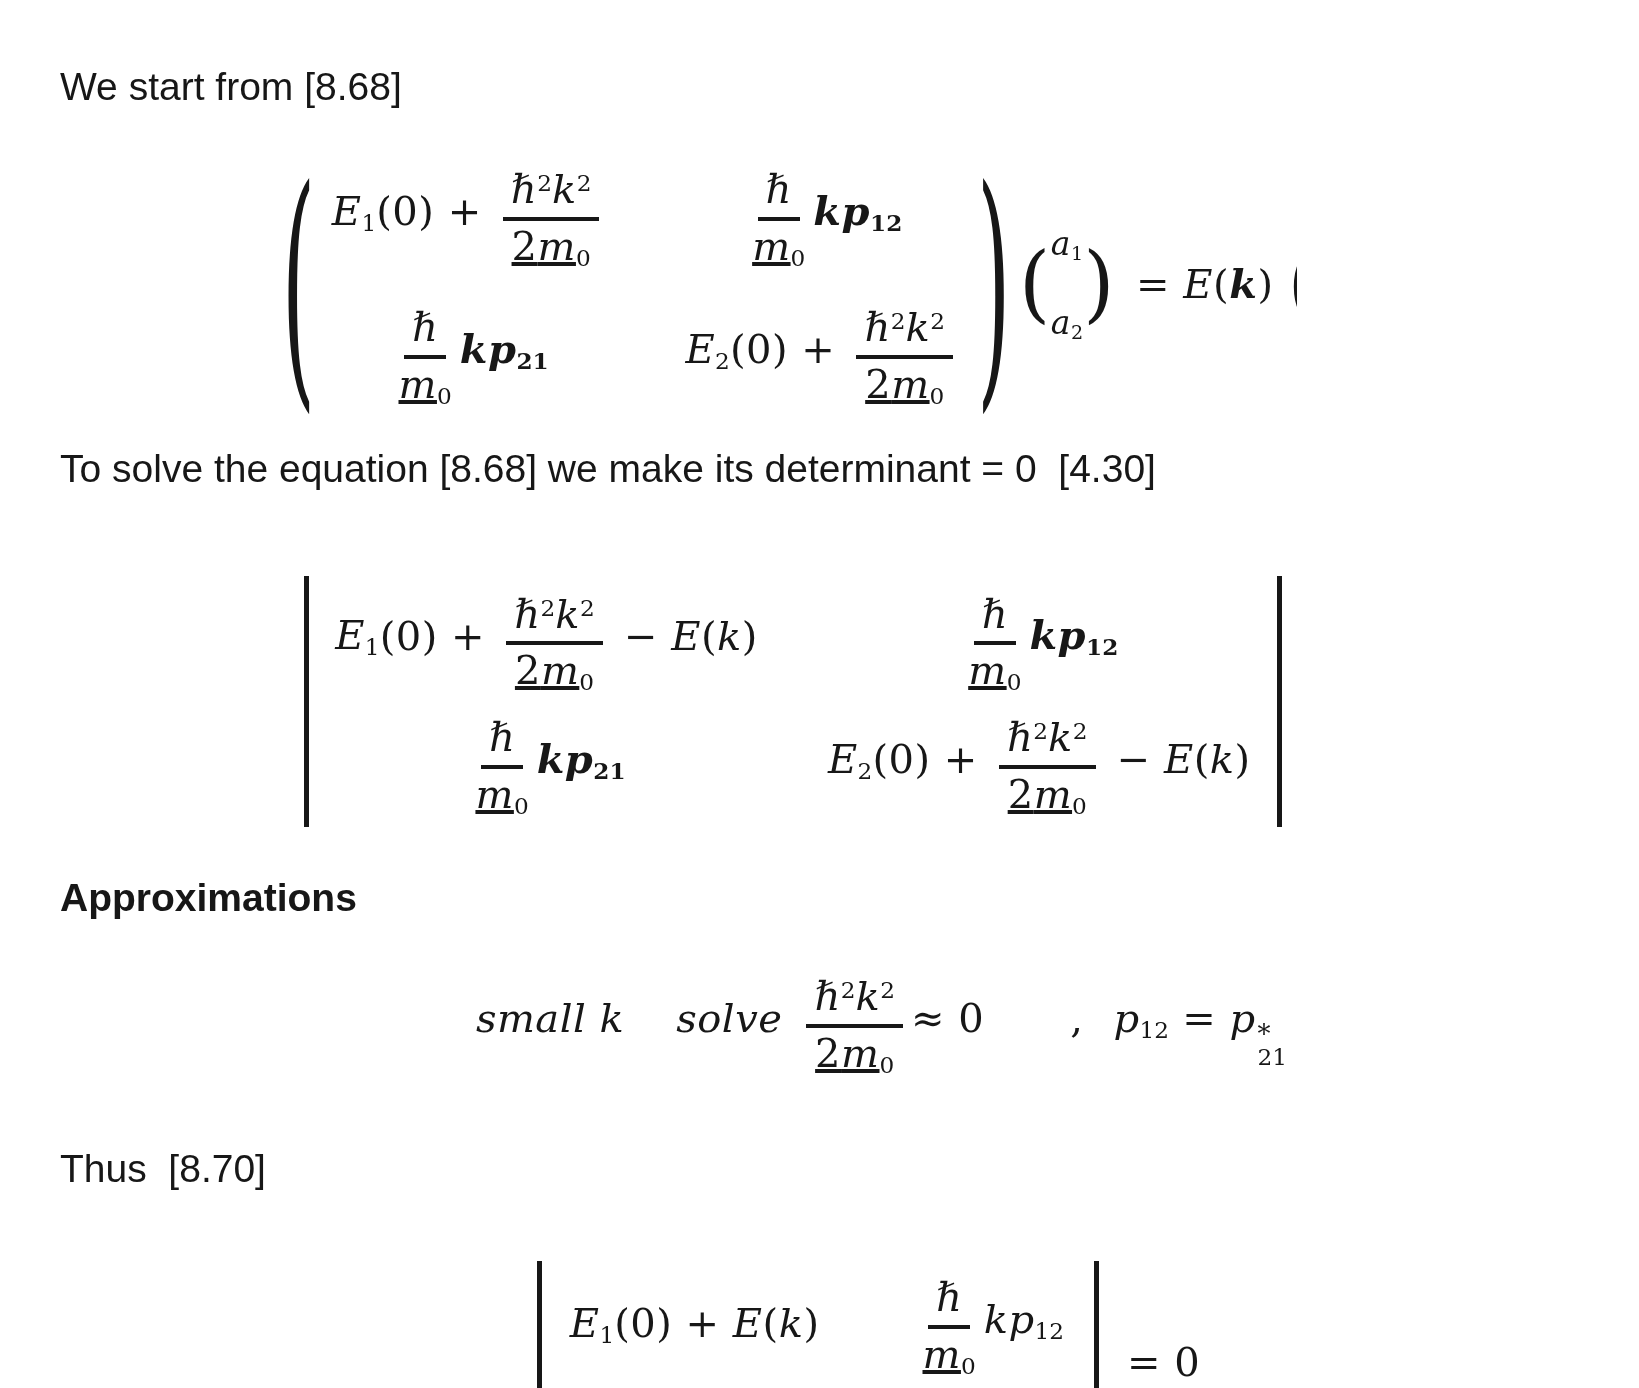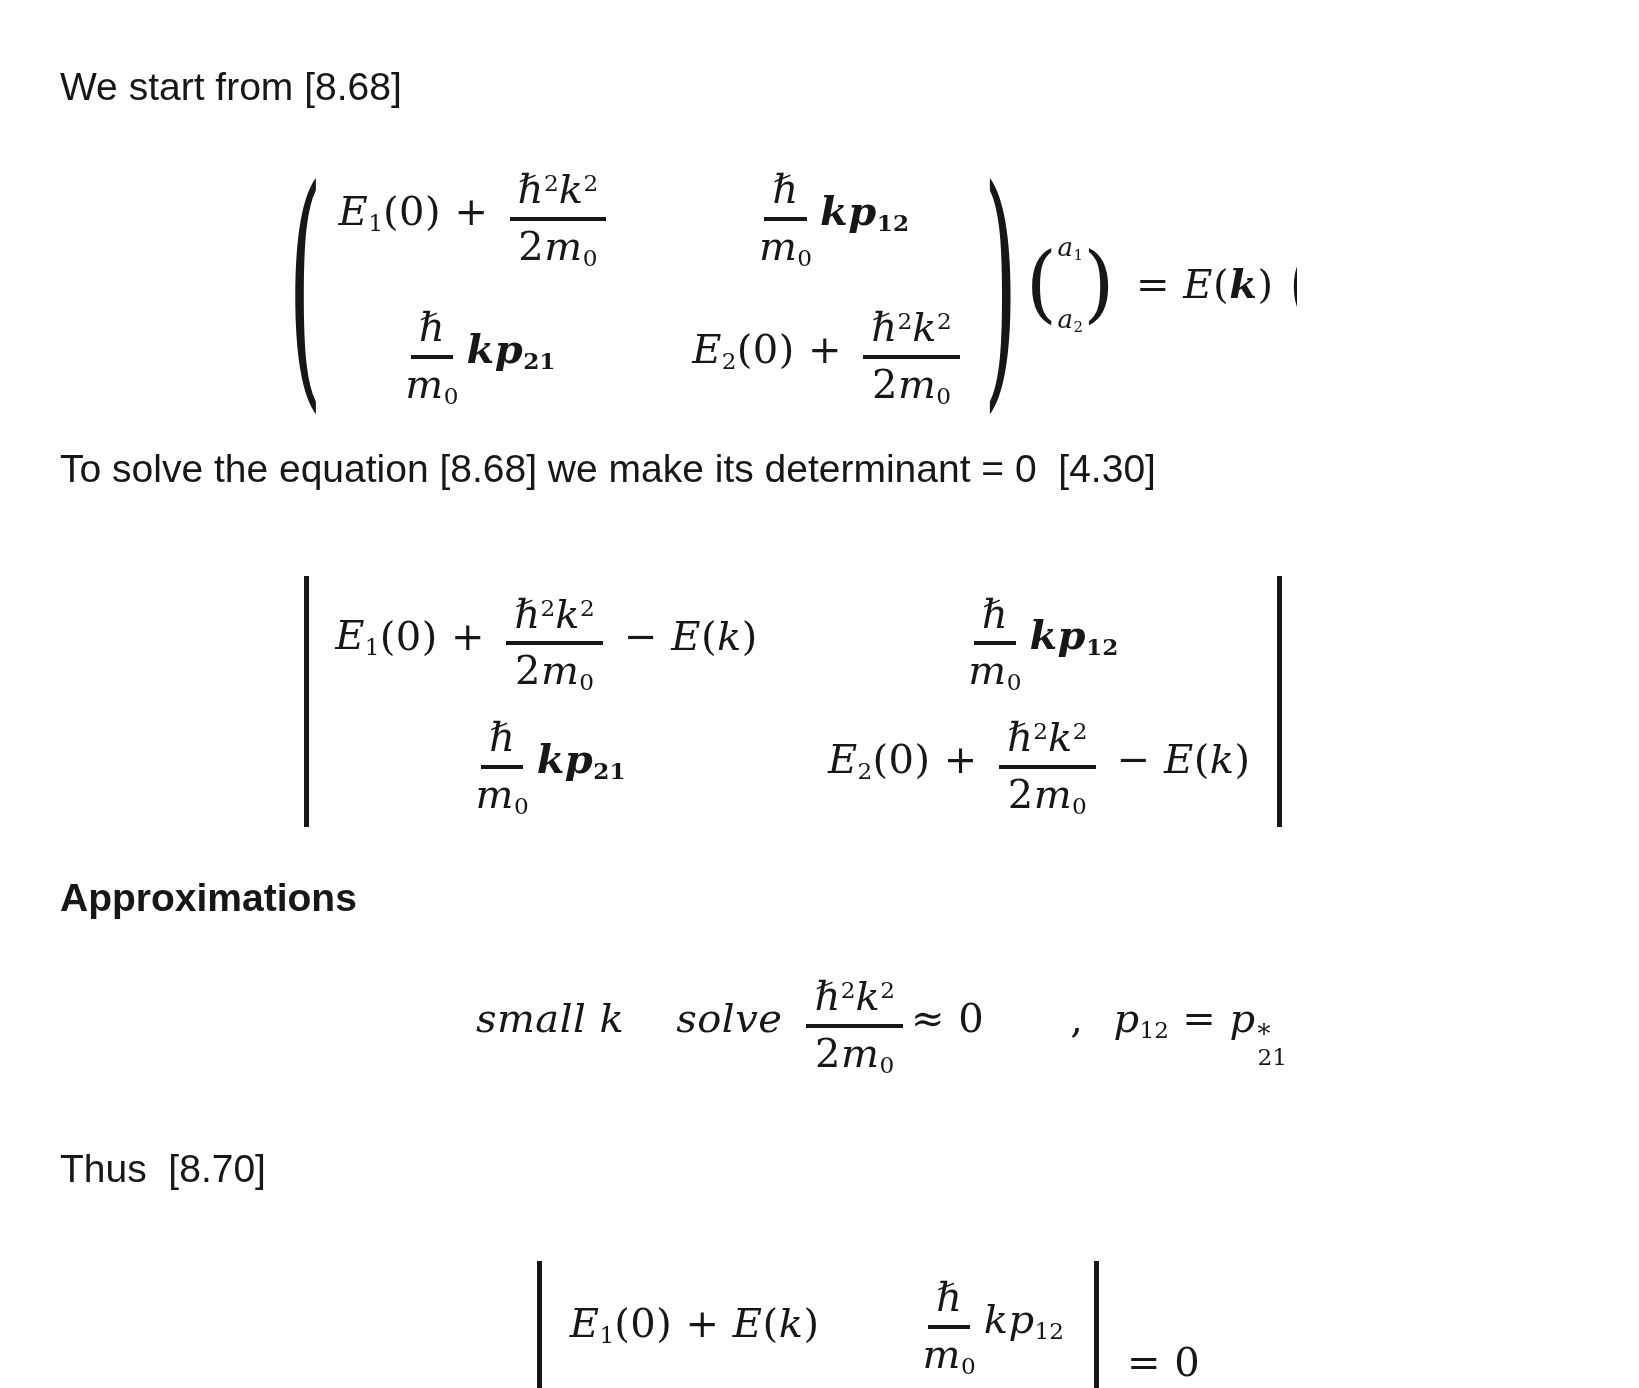--- a/index.html
+++ b/index.html
@@ -33,21 +33,21 @@
   sub, sup { font-style:normal; font-size:0.58em; line-height:0; letter-spacing:0; }
   sub { vertical-align:-0.28em; }
   sup { vertical-align:0.5em; }
   .sp { display:inline-block; }
 
   .frac {
     display:inline-flex; flex-direction:column; align-items:center;
     vertical-align:middle; margin:0 8px; line-height:1.02;
   }
   .fnum { display:block; text-align:center; padding:6px 8px 7px; border-bottom:4px solid currentColor; }
-  .fden { display:block; text-align:center; padding-top:5px; }
+  .fden { display:block; text-align:center; padding-top:5px;text-decoration:underline; }
 
   .eqwrap  { display:flex; justify-content:center; width:100%; }
   .eqinner { position:relative; display:flex; align-items:center; }
   #eq868w .eqinner { left:183px; }
   #eq869w .eqinner { left:202px; }
   #approxw .eqinner{ left:233px; display:block; white-space:nowrap; }
   #eq870w .eqinner { left:220px; align-items:flex-start; }
 
   .bigparen {
     font-family:"DejaVu Serif", serif; font-style:normal; font-weight:normal;
@@ -58,21 +58,21 @@
     font-family:"DejaVu Serif", serif; font-style:normal; font-weight:normal;
     font-size:80px; line-height:1; display:inline-block; transform:scaleY(1.05);
   }
   .mgrid {
     display:grid; grid-template-columns:auto auto;
     column-gap:78px; row-gap:34px;
     align-items:center; justify-items:center; margin:0 14px;
   }
   .cell { white-space:nowrap; }
   .vec  { display:inline-flex; align-items:center; margin-left:6px; }
-  .vcol { display:inline-flex; flex-direction:column; align-items:center; line-height:1.06; font-size:26px;gap:44px; }
+  .vcol { display:inline-flex; flex-direction:column; align-items:center; line-height:1.06; font-size:33px;gap:44px; }
   .mid  { margin:12px 8px; white-space:nowrap; }
 
   .det { border-left:5px solid var(--ink); border-right:5px solid var(--ink); }
   .det869 {
     display:grid; grid-template-columns:auto auto;
     column-gap:70px; row-gap:20px; align-items:center; justify-items:center;
     padding:12px 26px;
   }
   .rhs869 { margin-left:42px; white-space:nowrap; }
   .det870 { display:flex; align-items:center; gap:95px; padding:10px 30px 170px 28px; }

